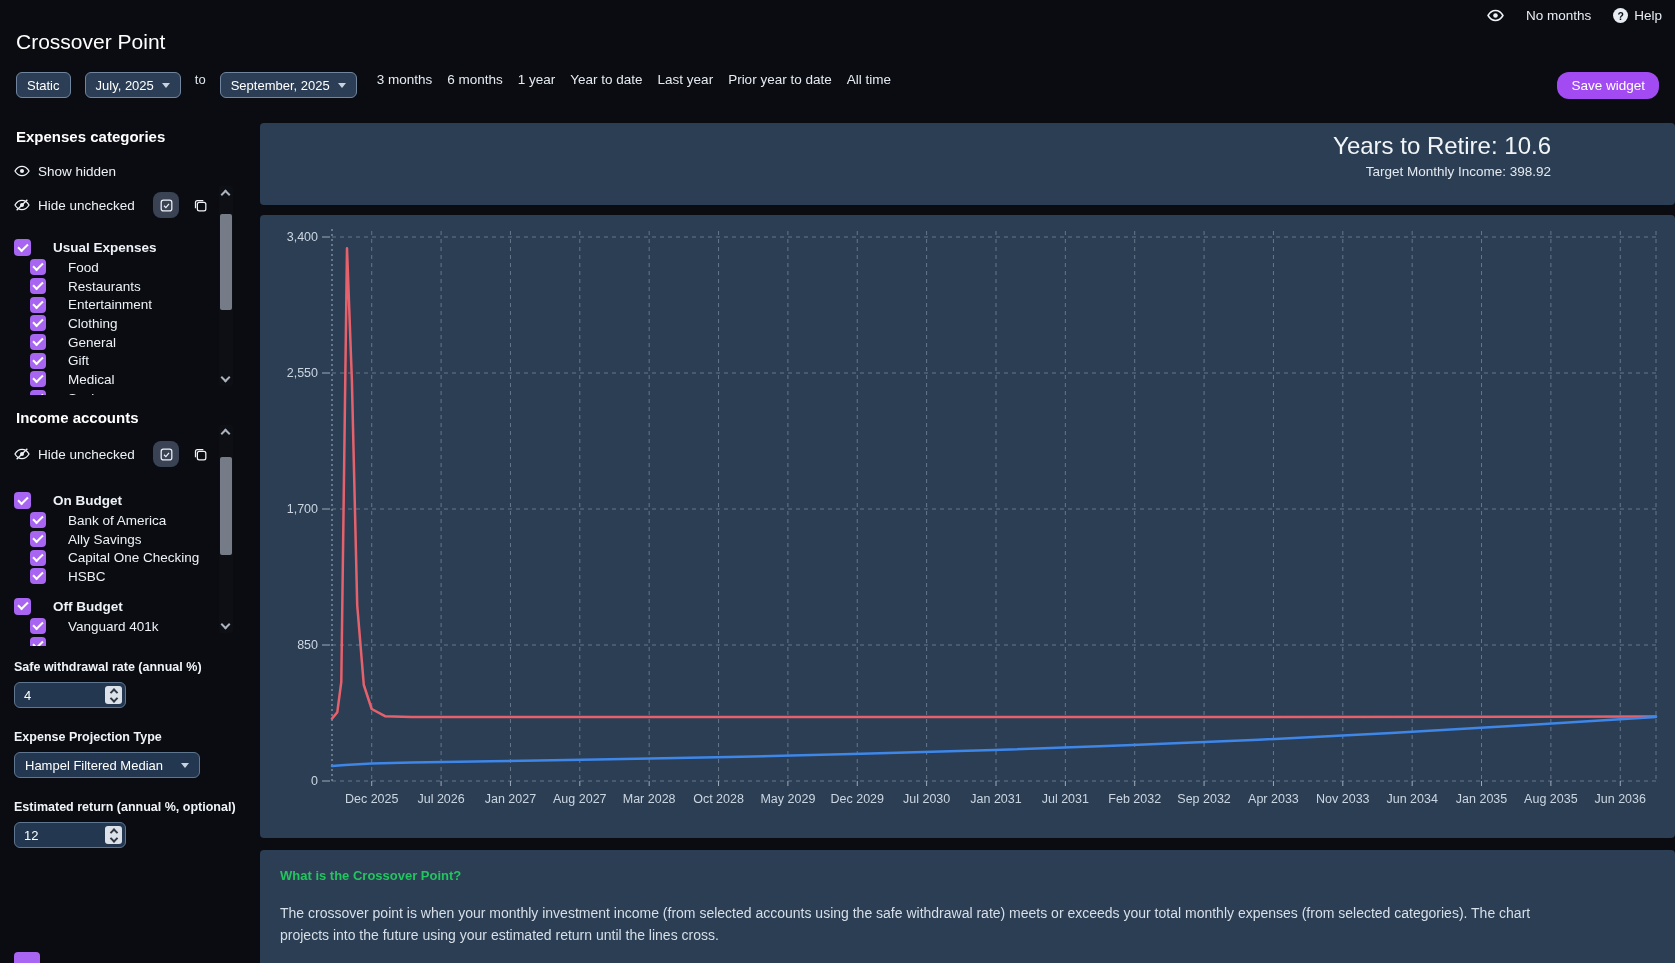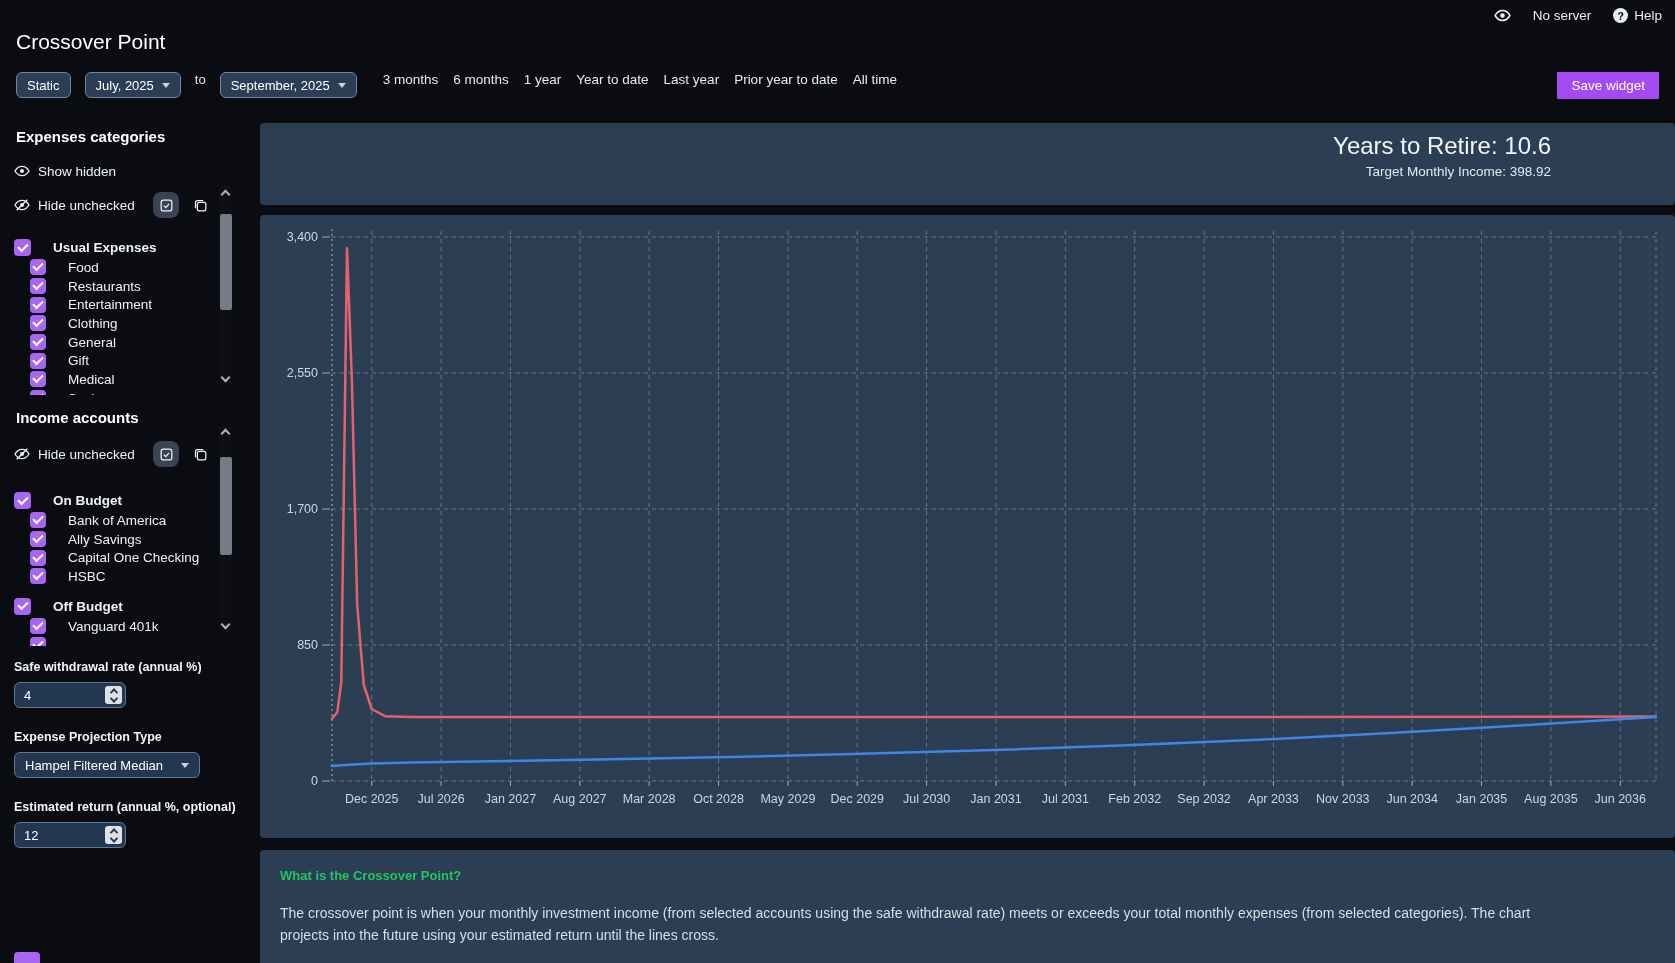--- a/index.html
+++ b/index.html
@@ -26,24 +26,24 @@
   .icon{display:inline-flex;align-items:center;justify-content:center;color:#eef2f7}
   
   .page-title{position:absolute;left:16px;top:30px;font-size:21px;font-weight:normal;color:#fff}
   .toolbar{position:absolute;left:16px;right:16px;top:72px;display:flex;align-items:flex-start;gap:14px}
   .btn{
     height:26px;padding:0 10px;border-radius:6px;border:1px solid #7086a0;
     background:#2c3e55;color:#fff;font-size:13px;font-family:inherit;display:inline-flex;align-items:center;gap:8px;cursor:pointer
   }
   .caret{width:0;height:0;border-left:4px solid transparent;border-right:4px solid transparent;border-top:5px solid #c9d3df}
   .to-label{font-size:13px;color:#dfe5ec}
-  .ranges{display:flex;align-items:center;gap:15px;margin-left:12px}
+  .ranges{display:flex;align-items:center;gap:15px;margin-left:6px}
   .range-link{font-size:13.5px;color:#e6ebf2;cursor:pointer;white-space:nowrap}
   .save{
-    margin-left:auto;height:27px;padding:0 14px;border:none;border-radius:1px;
+    margin-left:auto;height:27px;padding:0 14px;border:none;border-radius:12px;
     background:var(--purple-btn);color:#fff;font-size:13.5px;font-family:inherit;cursor:pointer
   }
   
   .sidebar{position:absolute;left:0;top:120px;width:243px;bottom:0;padding:8px 16px 0 14px}
   .sec-title{font-size:15px;font-weight:bold;color:#fff;padding-left:2px}
   .row{display:flex;align-items:center;gap:8px}
   .toggle-row{margin-top:16px;height:20px;font-size:13.5px;color:#eef2f7;cursor:pointer}
   .hide-row{margin-top:10px;height:28px;font-size:13.5px;color:#eef2f7;padding-right:14px}
   .hide-row .lbl-flex{margin-right:auto}
   .sq-btn{width:26px;height:26px;border-radius:8px;border:none;background:transparent;color:#e7ecf2;display:flex;align-items:center;justify-content:center;cursor:pointer}
@@ -96,21 +96,21 @@
 </head>
 <body>
 
 <div class="topbar">
   <span class="icon">
     <svg viewBox="0 0 24 24" width="17" height="17">
         <path d="M1.5 12S5.5 5 12 5s10.5 7 10.5 7-4 7-10.5 7S1.5 12 1.5 12z" fill="none" stroke="currentColor" stroke-width="2.2"></path>
         <circle cx="12" cy="12" r="3.2" fill="currentColor"></circle>
       </svg>
   </span>
-  <span>No server</span>
+  <span>No months</span>
   <span class="help">
     <span class="help-circle">?</span>
     <span>Help</span>
   </span>
 </div>
 
 <div class="page-title">Crossover Point</div>
 
 <div class="toolbar">
   <button class="btn">Static</button>

